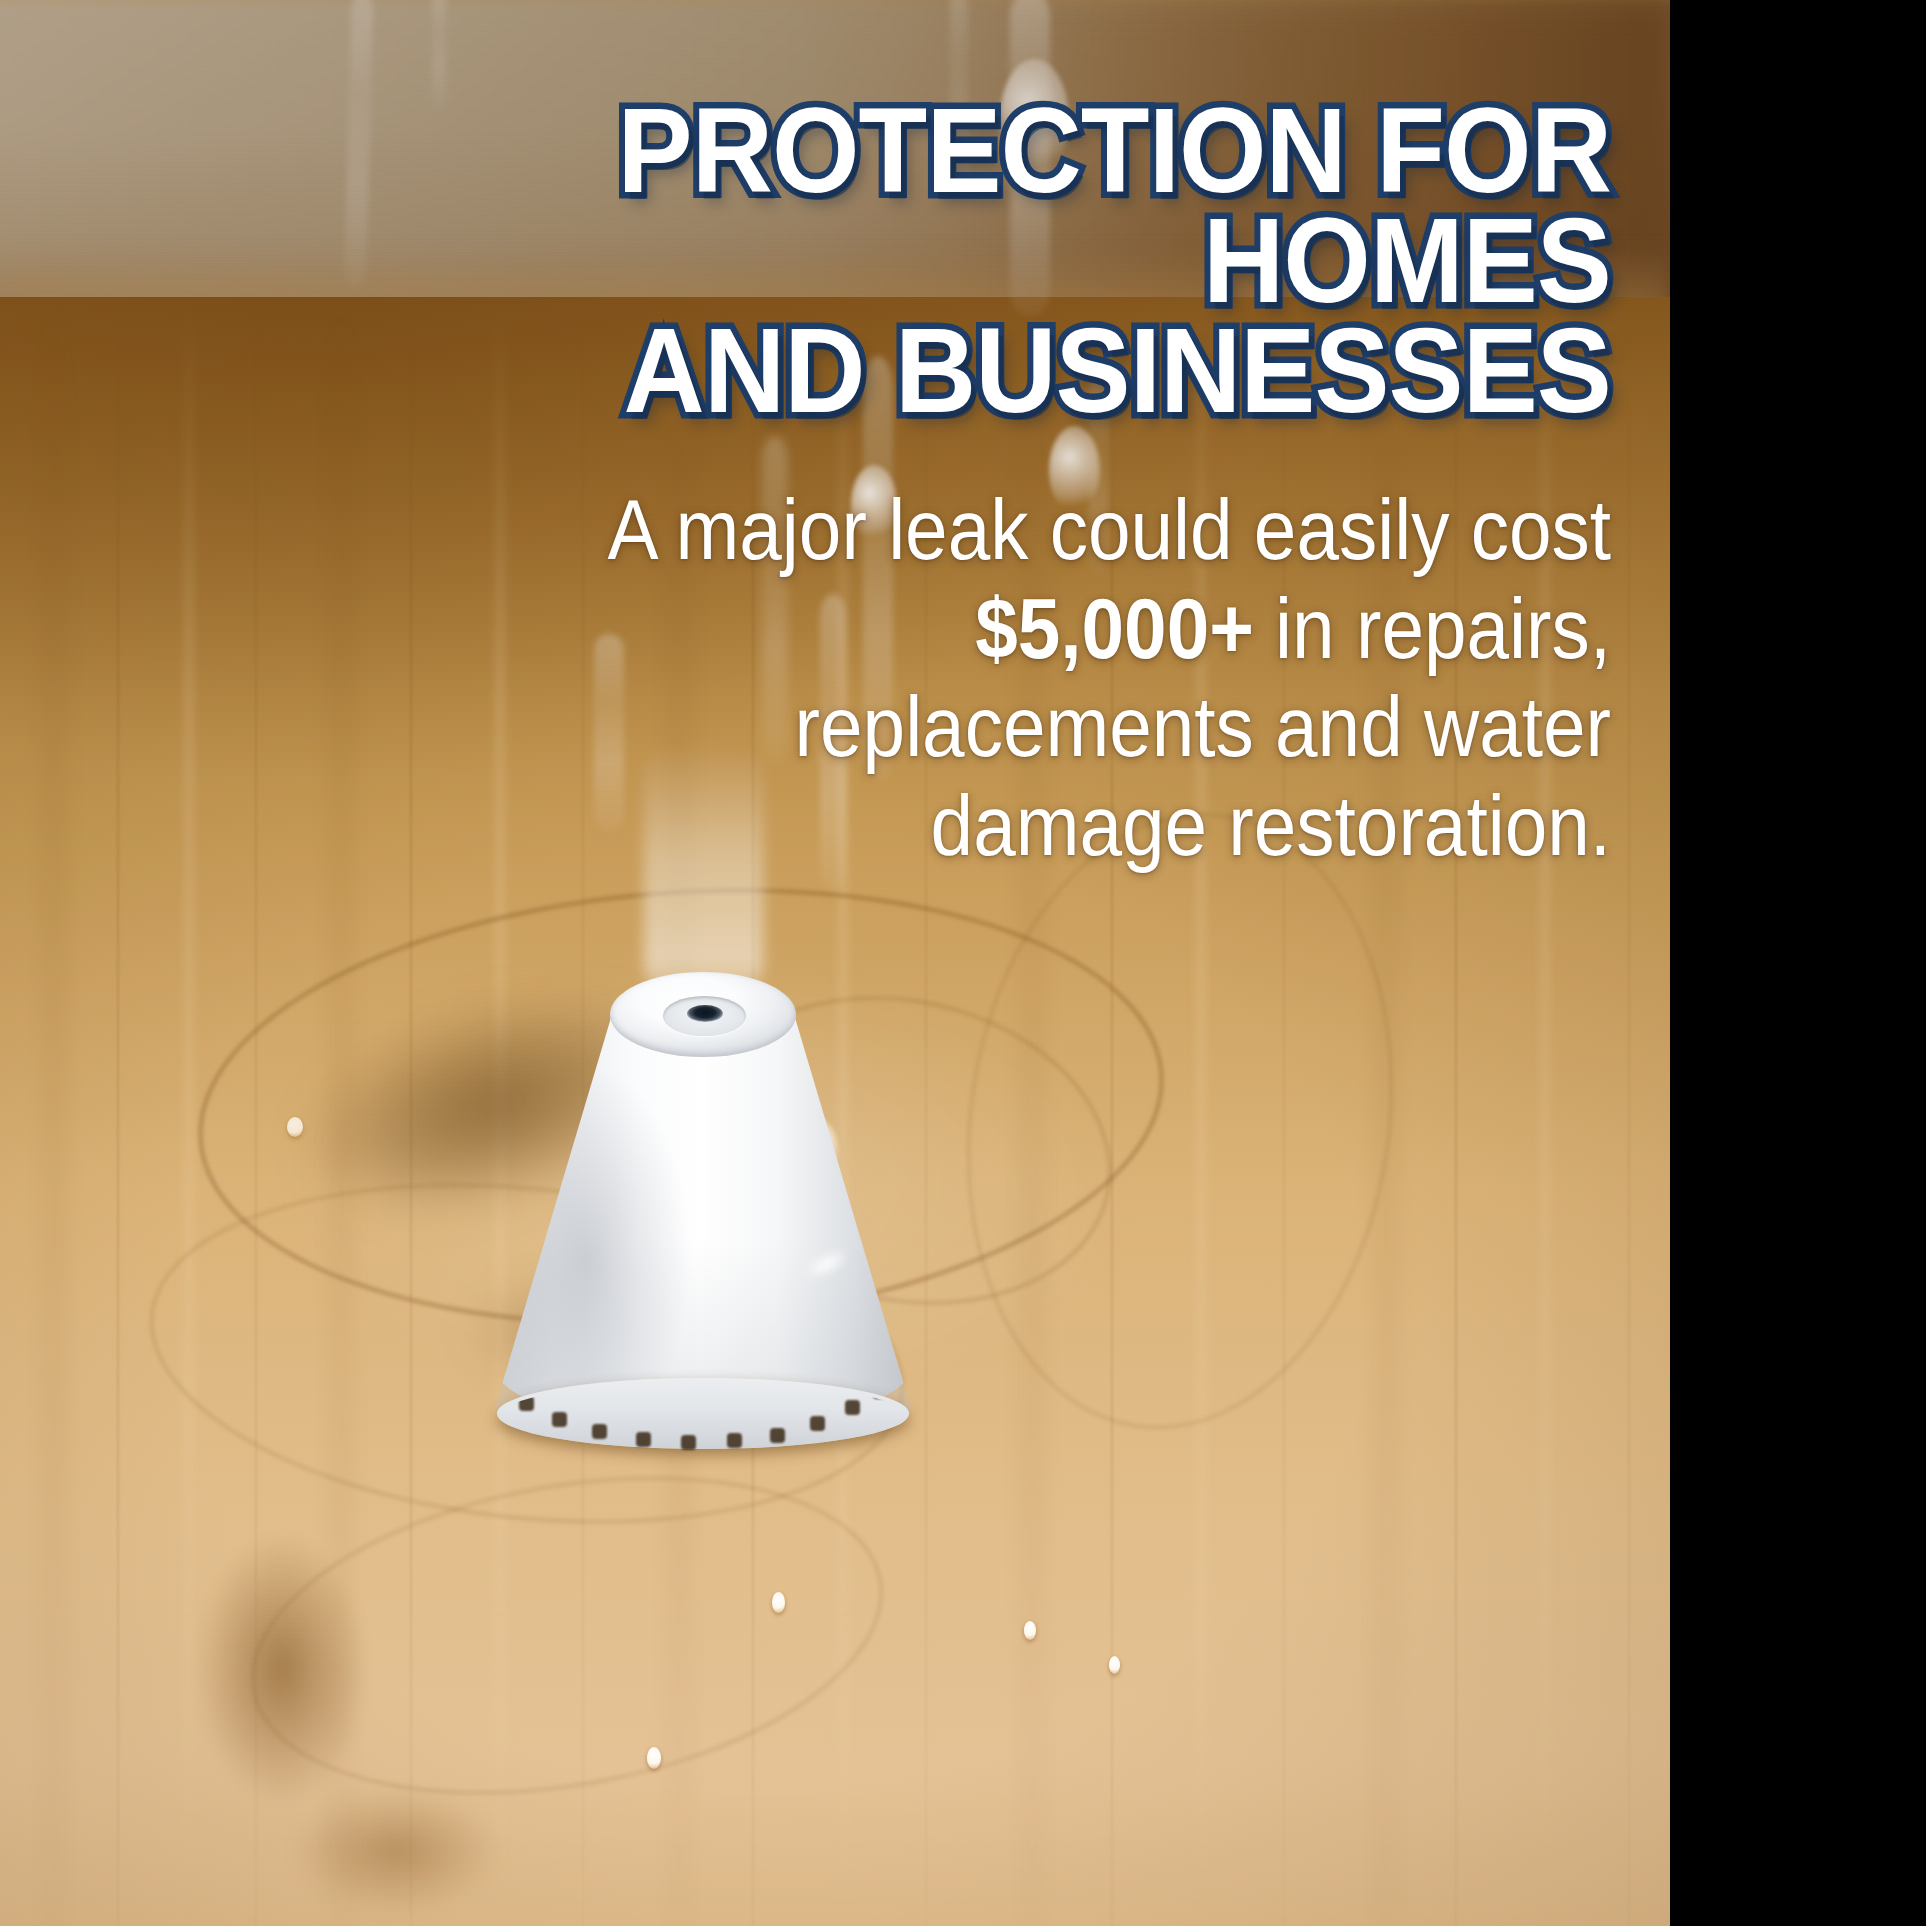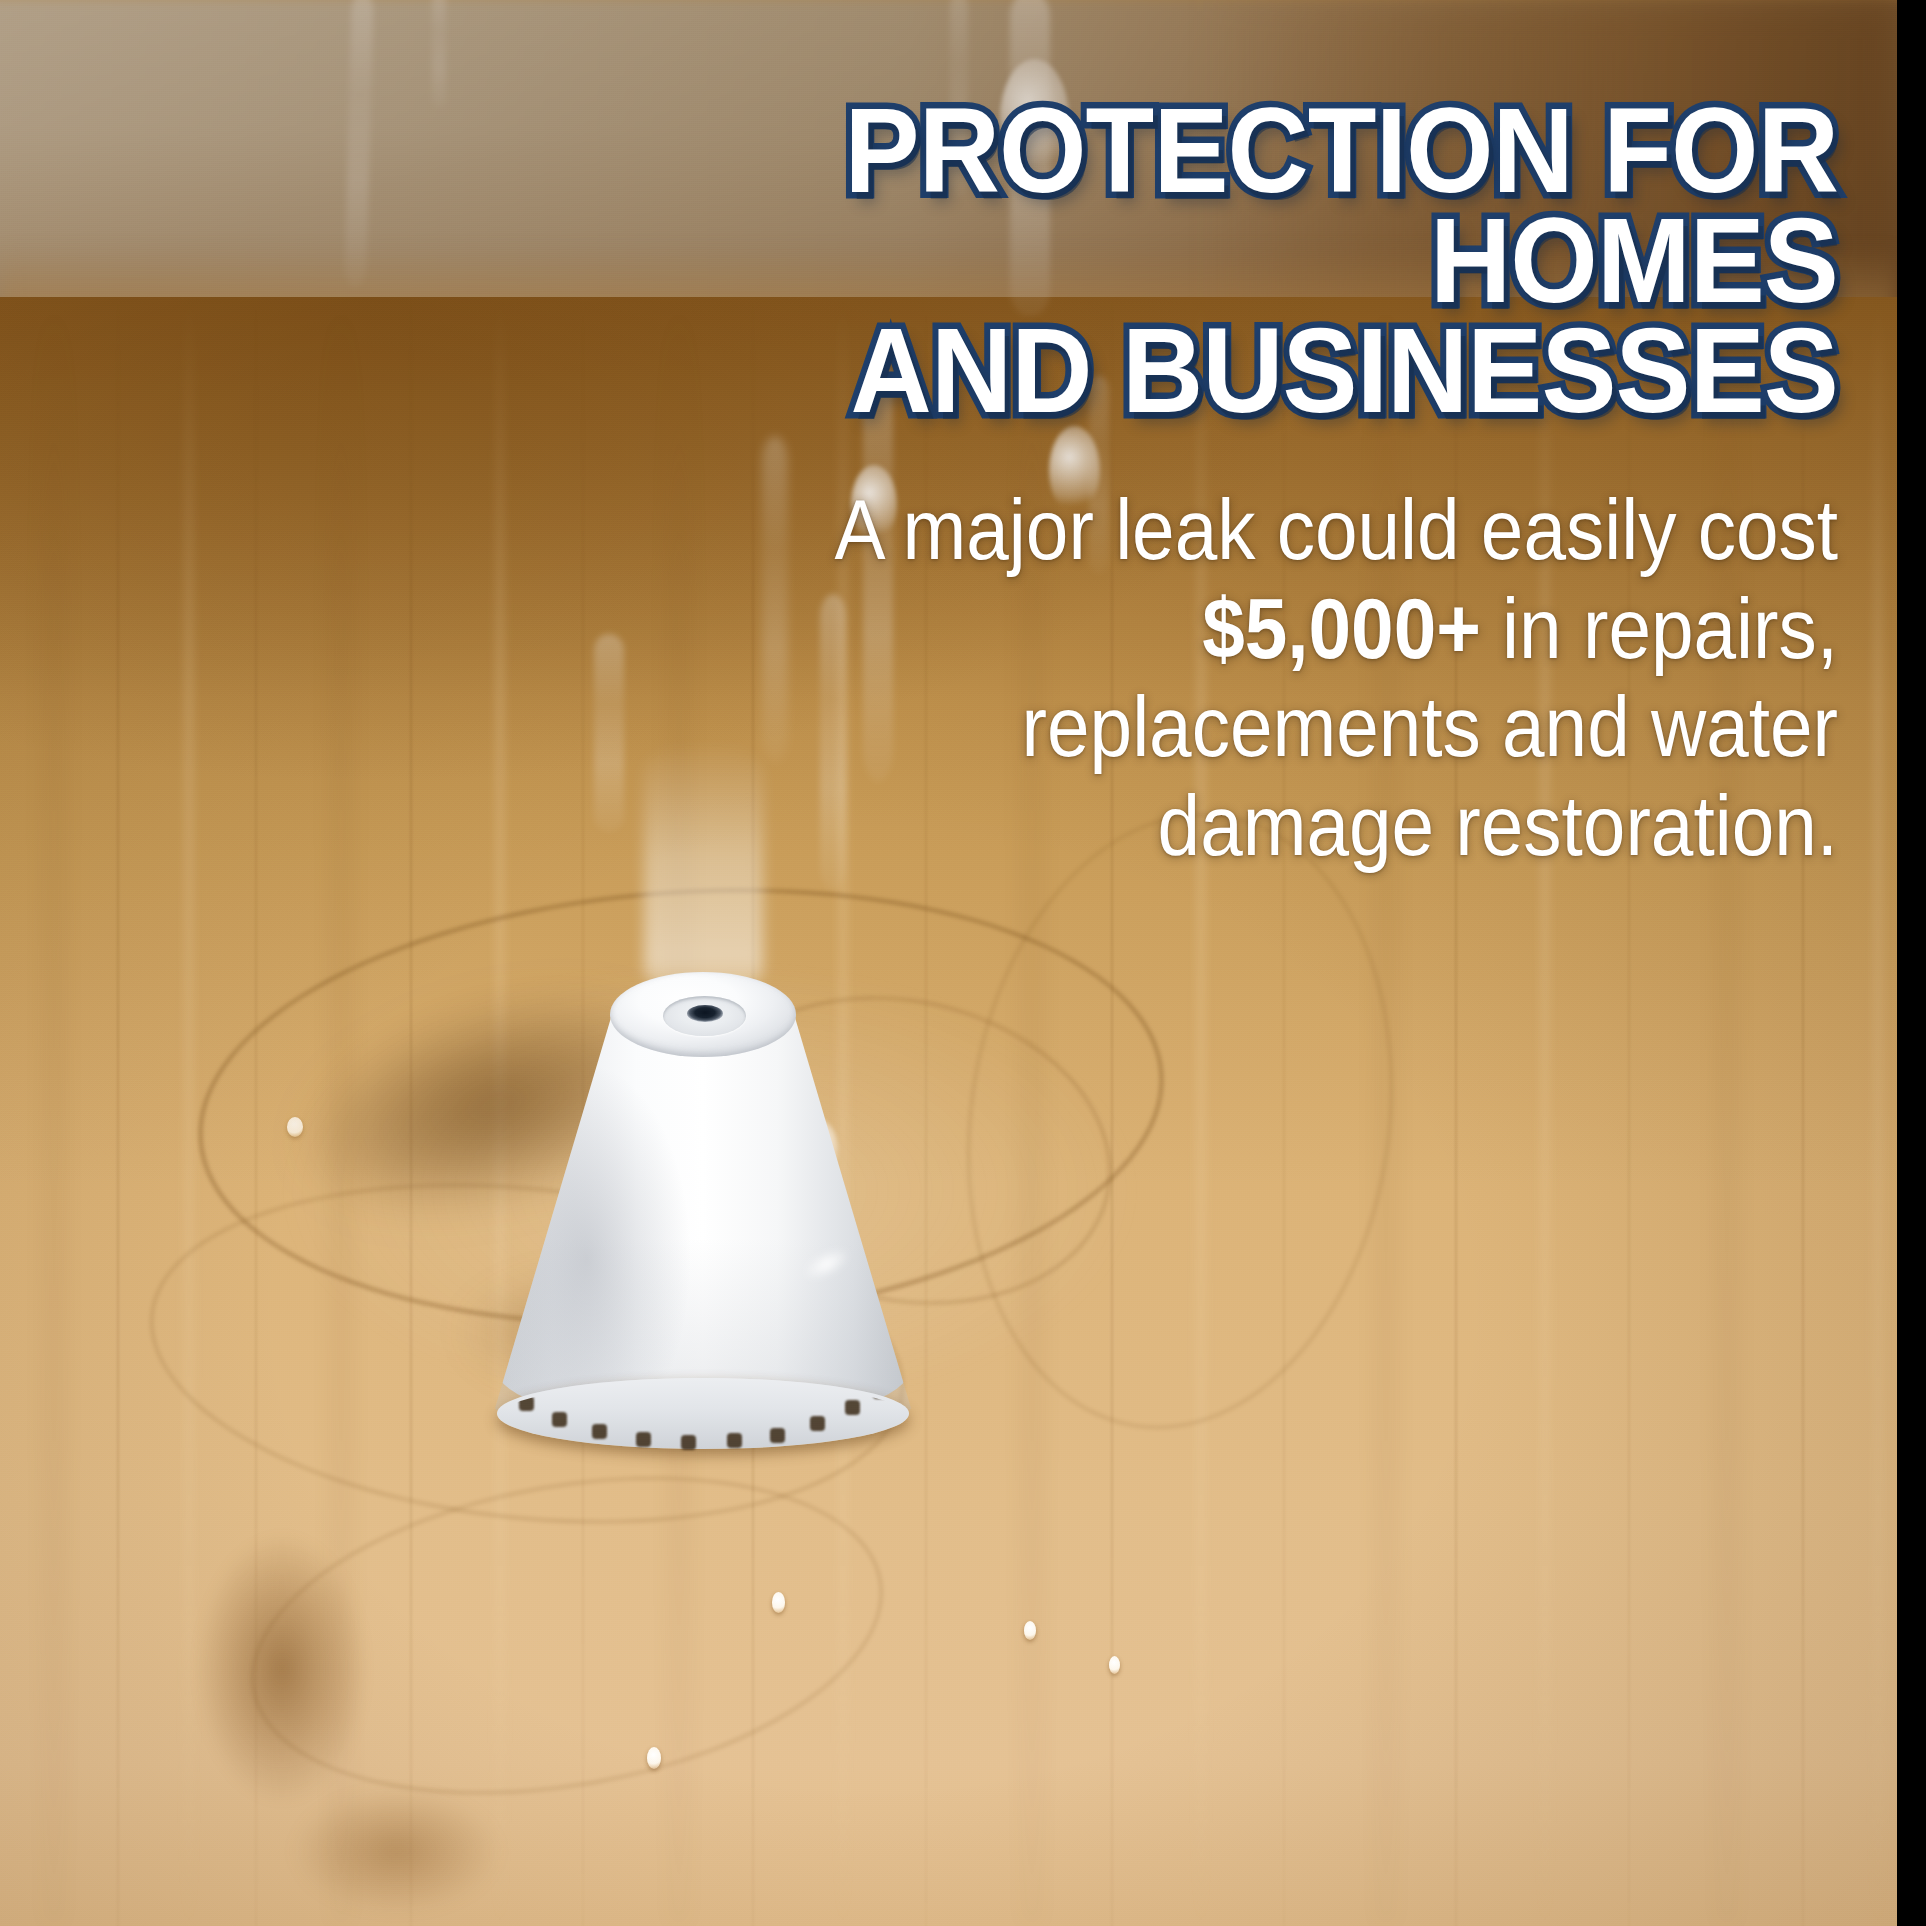--- a/index.html
+++ b/index.html
@@ -1,20 +1,20 @@
 <!DOCTYPE html>
 <html><head>
 <meta charset="utf-8">
 <style>
   html,body{margin:0;padding:0;background:#000;}
   body{font-family:"Liberation Sans",sans-serif;}
 
   .stage{
     position:relative;
-    width:1897px;height:1927px;
+    width:1670px;height:1927px;
     overflow:hidden;
     background:#c8903f;
   }
 
   
   .photo{position:absolute;inset:0;overflow:hidden;}
 
   
   .wall{
     position:absolute;left:0;top:0;width:100%;height:327px;

